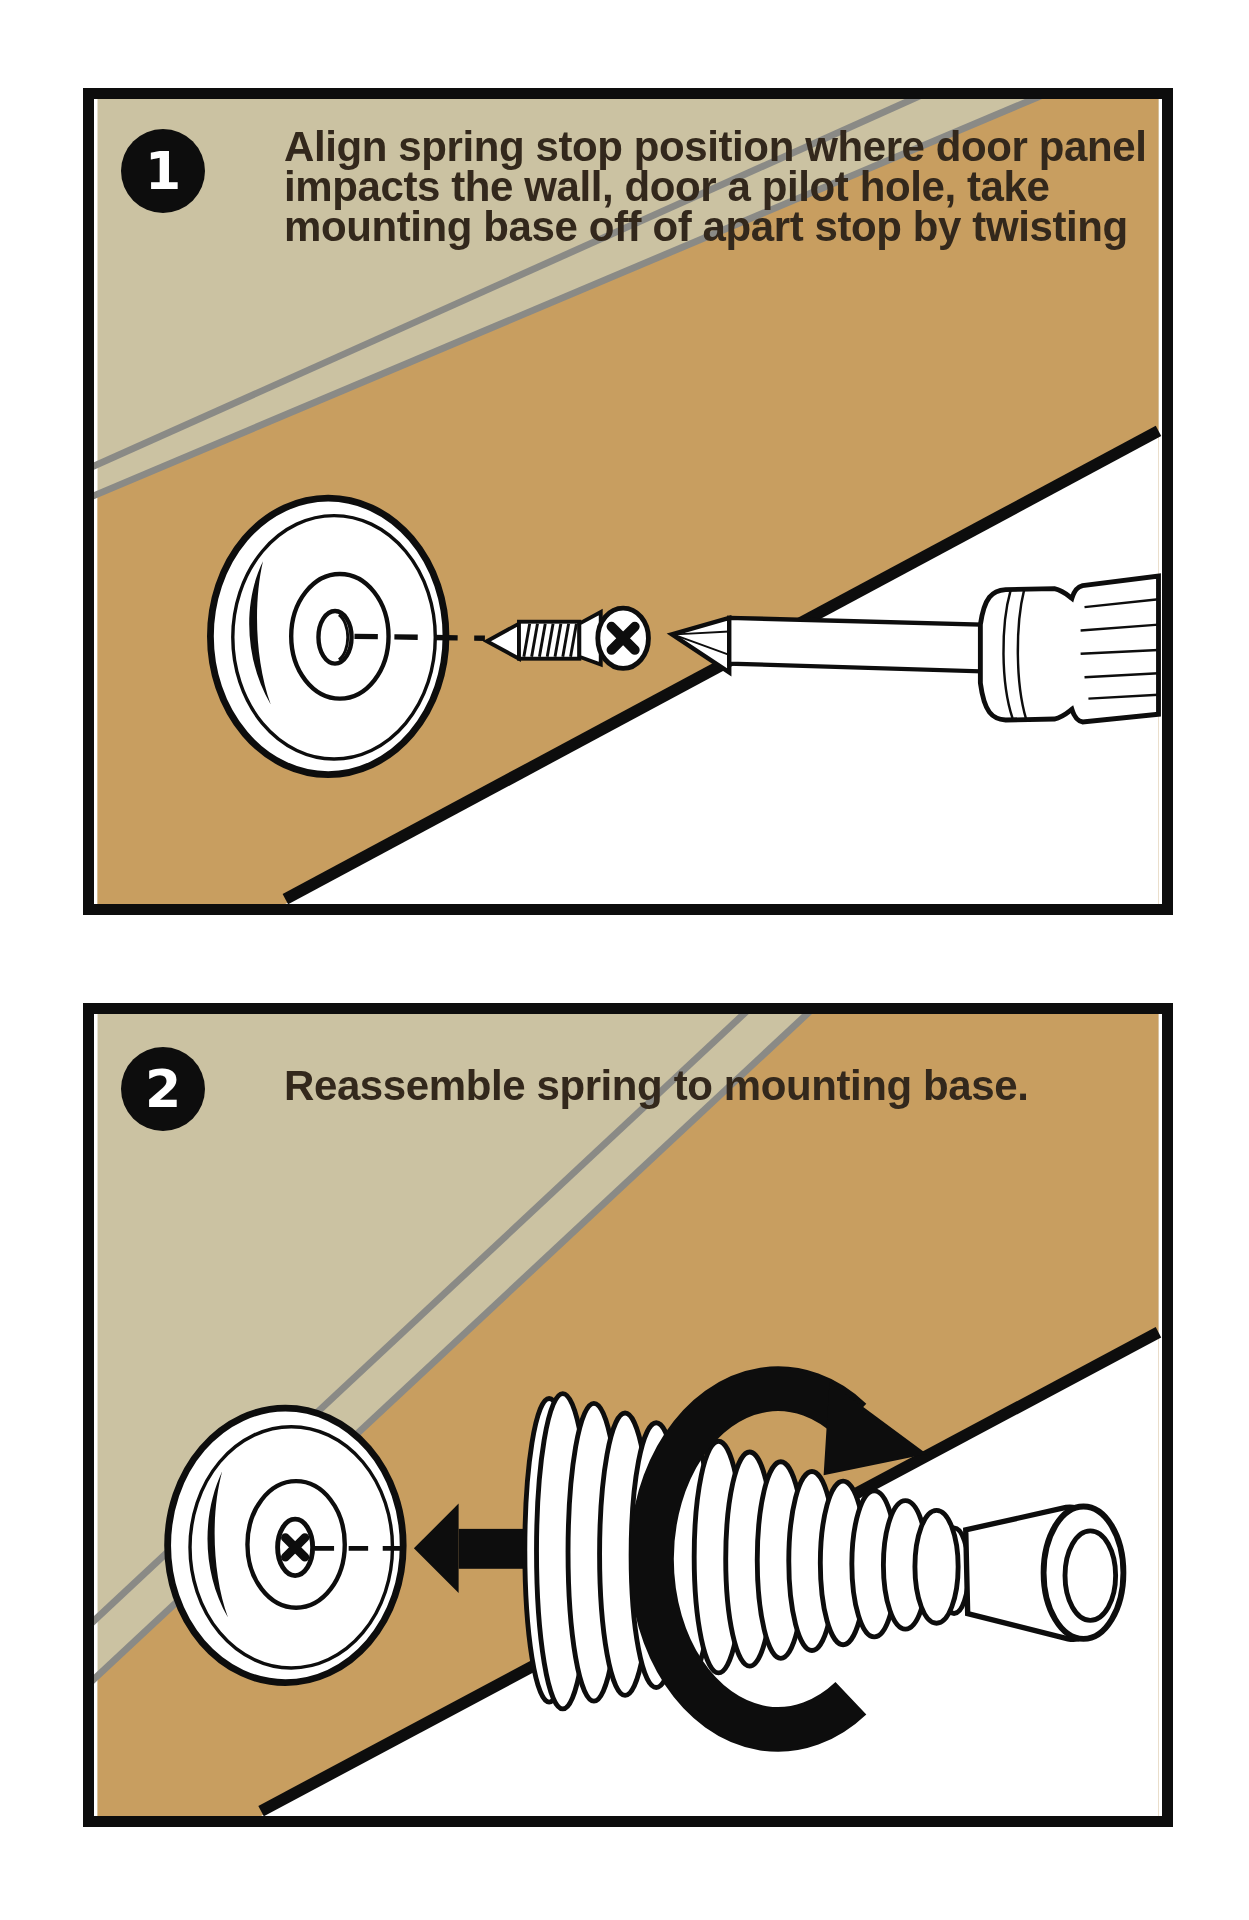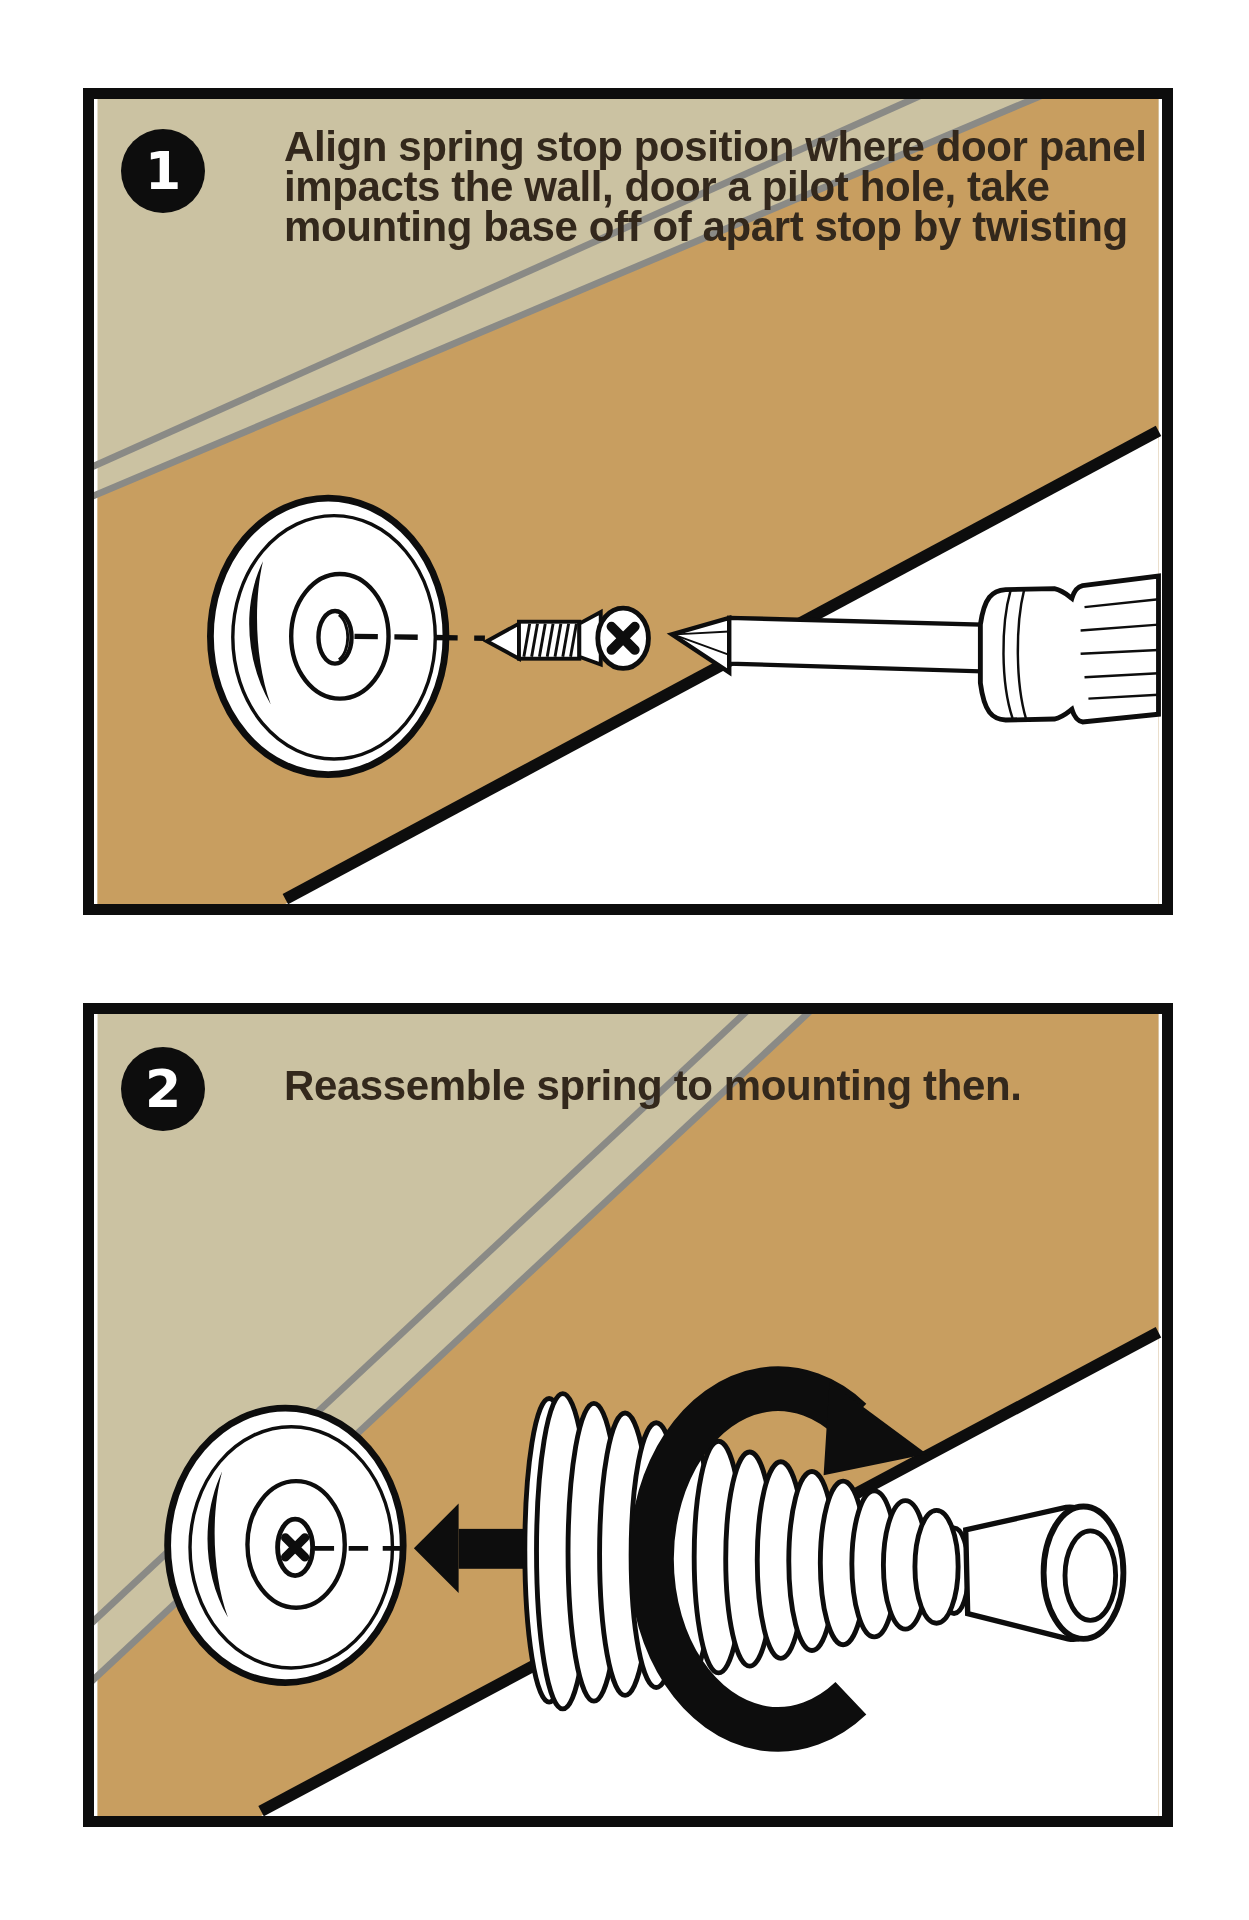--- a/index.html
+++ b/index.html
@@ -93,21 +93,21 @@
         <line x1="1014" y1="594" x2="1090" y2="590"></line>
         <line x1="1018" y1="616" x2="1090" y2="612"></line>
       </g>
     </g>
   </svg>
 </div>
 
 <div class="panel" id="panel2">
   <div class="badge badge2">2</div>
   <div class="instruction instr2">
-    <div class="iline">Reassemble spring to mounting then.</div>
+    <div class="iline">Reassemble spring to mounting base.</div>
   </div>
 
   <svg width="1068" height="802" viewBox="0 0 1090 824">
 
     <g>
       <rect x="0" y="0" width="1090" height="824" fill="#cbc2a2"></rect>
       <polygon points="728,0 1090,0 1090,824 0,824 0,678" fill="#c89e60"></polygon>
       <line x1="680" y1="-15" x2="-15" y2="634" stroke="#8a8a86" stroke-width="7"></line>
       <line x1="745" y1="-15" x2="-15" y2="694" stroke="#8a8a86" stroke-width="7"></line>
       <polygon points="168,824 1090,332 1090,824" fill="#ffffff"></polygon>

